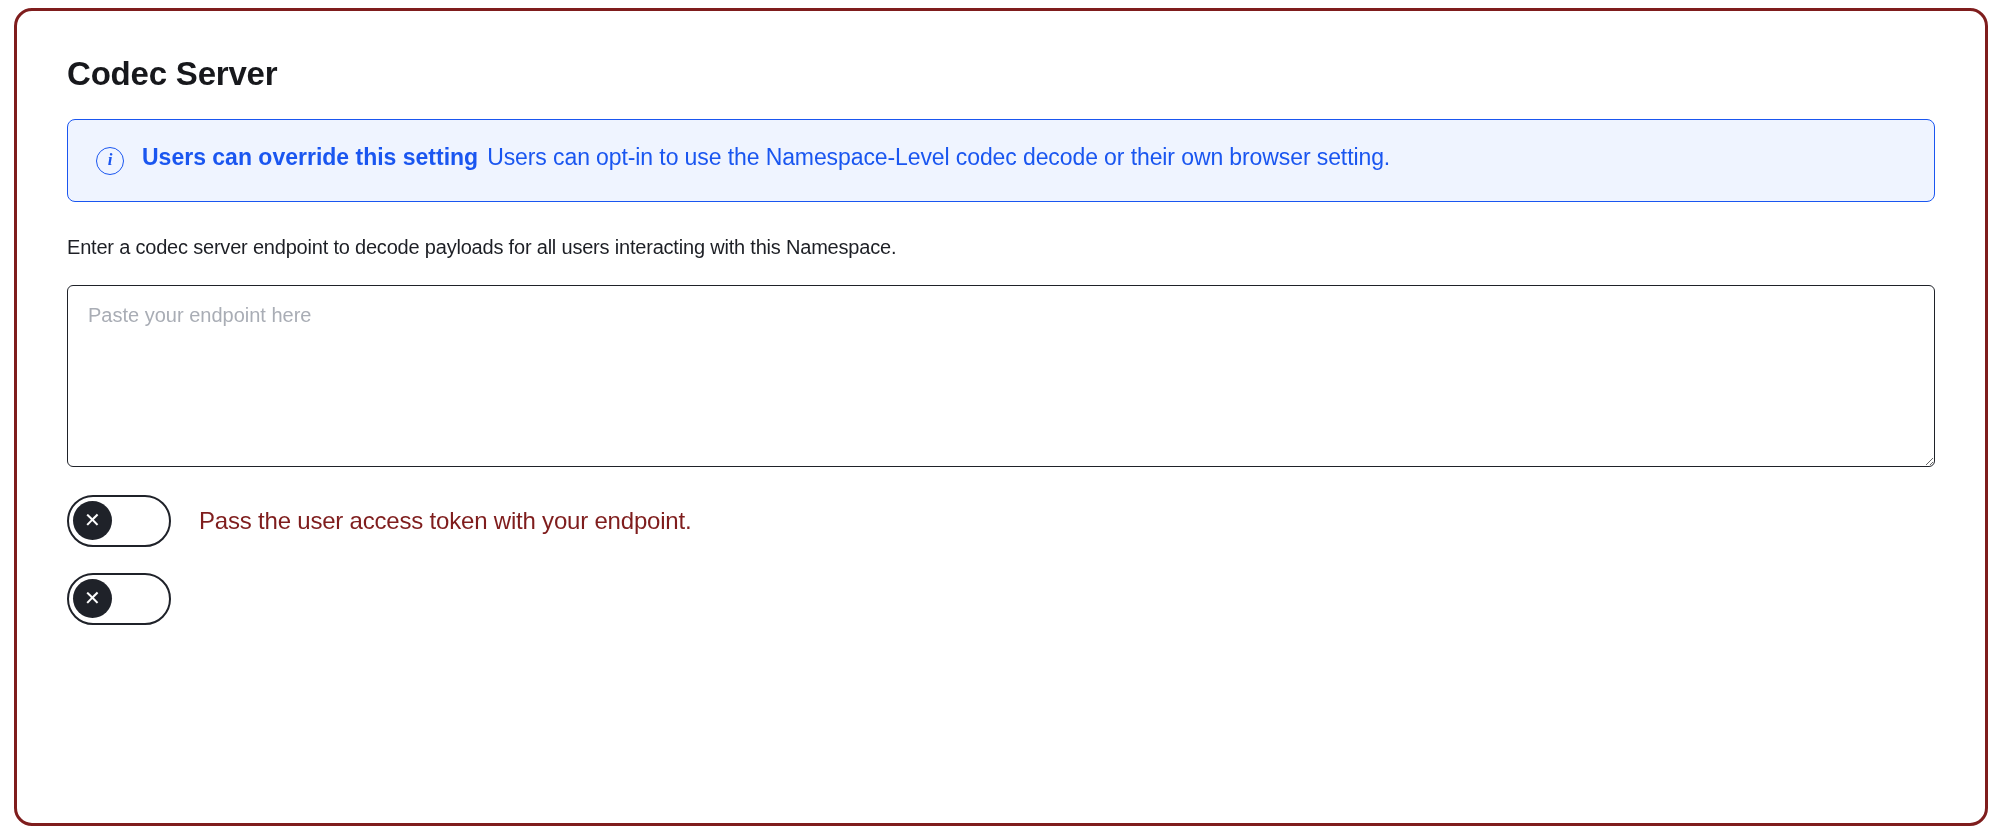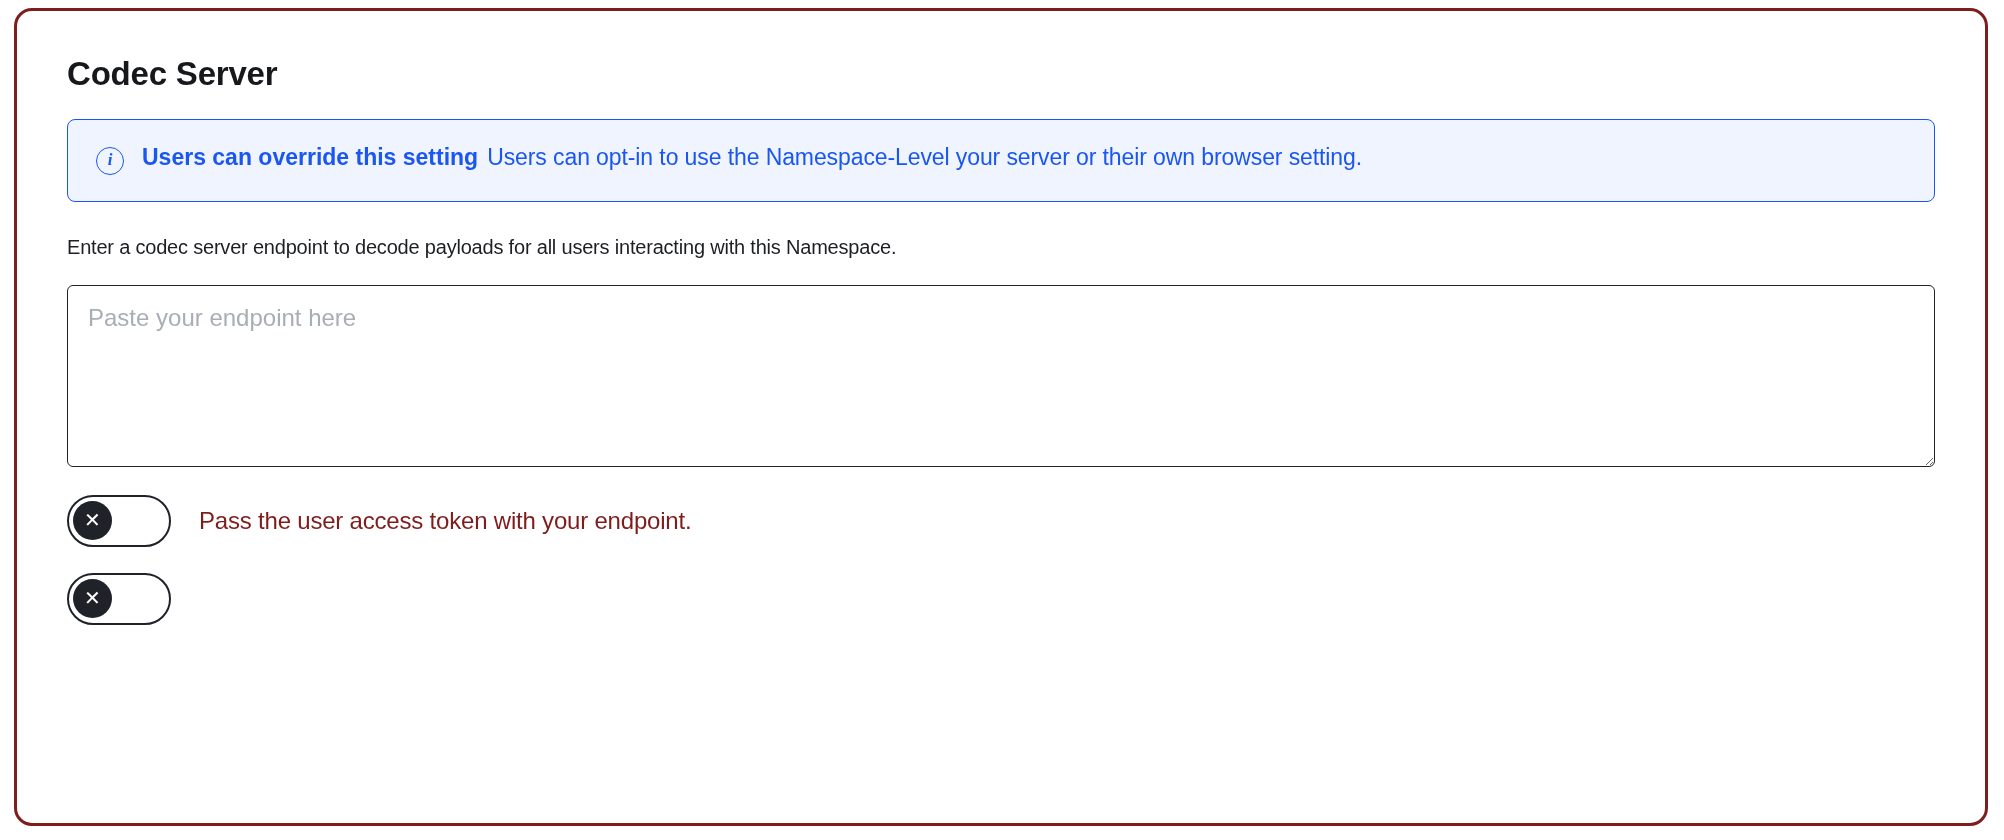--- a/index.html
+++ b/index.html
@@ -94,21 +94,21 @@
     box-sizing: border-box;
     display: block;
     margin: 26px 14px 0 14px;
     width: calc(100% - 28px);
     height: 182px;
     border: 1.5px solid #1f2229;
     border-radius: 6px;
     background: #ffffff;
     padding: 18px 20px;
     font-family: "Liberation Sans", sans-serif;
-    font-size: 24px;
+    font-size: 20px;
     color: #1d1f25;
     resize: vertical;
     outline: none;
   }
   .endpoint-textarea::placeholder {
     color: #a9adb5;
   }
 
   .toggle-row {
     display: flex;
@@ -157,21 +157,21 @@
 
 <div class="page">
   <div class="card">
 
     <div class="card-title">Codec Server</div>
 
     <div class="info-banner">
       <div class="info-icon">i</div>
       <div class="banner-text">
         <div class="banner-title">Users can override this setting</div>
-        <div class="banner-body">Users can opt-in to use the Namespace-Level your server or their own browser setting.</div>
+        <div class="banner-body">Users can opt-in to use the Namespace-Level codec decode or their own browser setting.</div>
       </div>
     </div>
 
     <div class="lead-text">Enter a codec server endpoint to decode payloads for all users interacting with this Namespace.</div>
 
     <textarea class="endpoint-textarea" placeholder="Paste your endpoint here" style=""></textarea>
 
     <div class="toggle-row">
       <div class="toggle">
         <div class="knob">✕</div>

